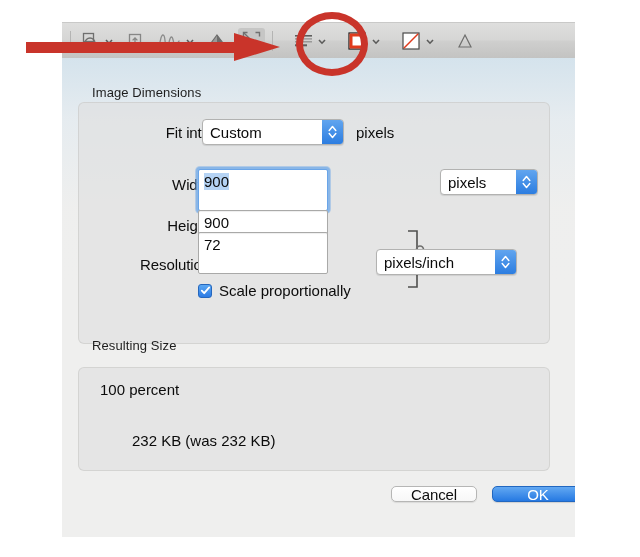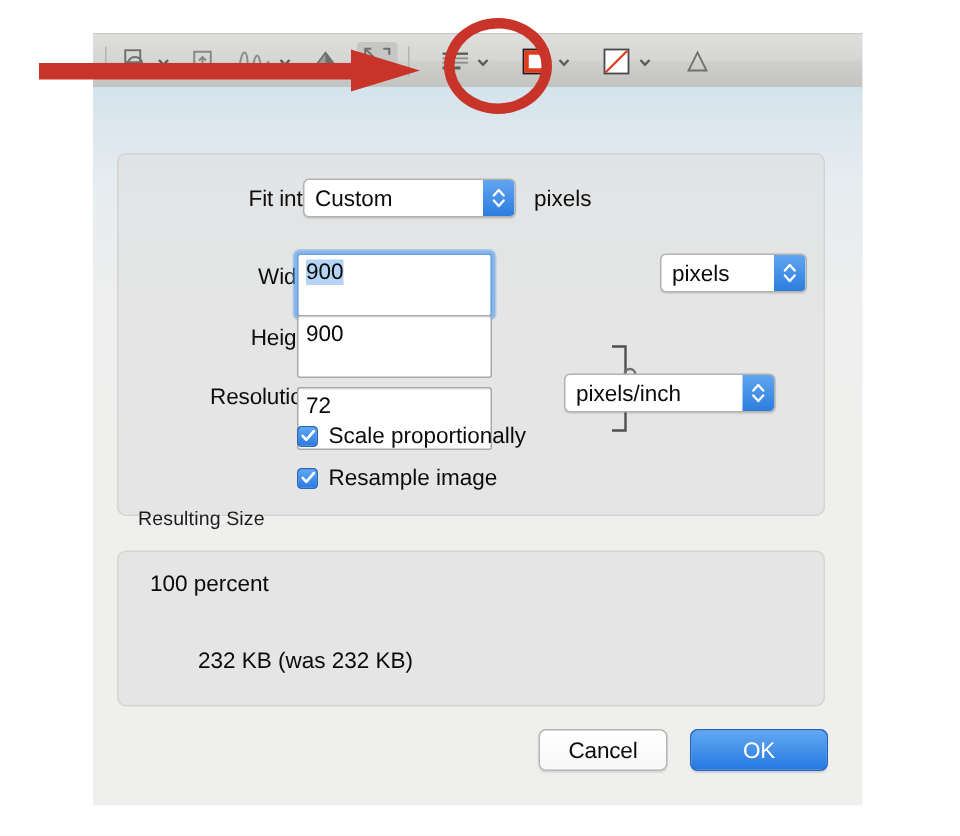--- a/index.html
+++ b/index.html
@@ -217,27 +217,28 @@
     position: absolute;
     font-size: 15px;
     color: #0b0b0b;
     white-space: nowrap;
   }
 
   
   .btn {
     position: absolute;
     box-sizing: border-box;
-    height: 28px;
+    height: 16px;
     border-radius: 5px;
     font-size: 15px;
     display: flex;
     align-items: center;
     justify-content: center;
     letter-spacing: -0.1px;
+    margin-left: 32px;
   }
   .btn-cancel {
     background: linear-gradient(to bottom, #ffffff, #f7f7f7);
     border: 1px solid #b6b6b5;
     color: #0c0c0c;
     box-shadow: 0 1px 1px rgba(0,0,0,0.09);
   }
   .btn-default {
     background: linear-gradient(to bottom, #62a8f2, #2679e2);
     border: 1px solid #2167c0;
@@ -373,20 +374,21 @@
         <path d="M9 3 L15 15 L3 15 Z" fill="none" stroke="#6f6f6e" stroke-width="1.2"></path>
       </svg>
     </span>
   </div>
 </div>
 <div id="toolbar-shadow"></div>
 
 <div id="dialog">
   <div id="dialog-body">
 
+    <div class="group-label" style="left:30px; top:27px;">Image Dimensions</div>
 
     <div class="group-box" style="left:16px; top:44px; width:472px; height:242px;"></div>
 
     <div class="field-label" style="left:60px; top:66px; width:92px;">Fit into:</div>
 
     <div class="popup" style="left:140px; top:61px; width:142px;">
       <span class="pv">Custom</span>
       <span class="parrows">
         <svg width="11" height="18" viewBox="0 0 11 18">
           <path d="M2.2 7.4 L5.5 3.6 L8.8 7.4" fill="none" stroke="#ffffff" stroke-width="1.5" stroke-linecap="round" stroke-linejoin="round"></path>
@@ -426,21 +428,21 @@
     </div>
 
     <div class="field-label" style="left:48px; top:159px; width:104px;">Height:</div>
 
     <div class="text-input" style="left:136px; top:152px; width:130px;">
       <span>900</span>
     </div>
 
     <div class="field-label" style="left:30px; top:198px; width:122px;">Resolution:</div>
 
-    <div class="text-input" style="left:136px; top:200px; width:130px;">
+    <div class="text-input" style="left:136px; top:174px; width:130px;">
       <span>72</span>
     </div>
 
     <div class="popup" style="left:314px; top:191px; width:141px;">
       <span class="pv">pixels/inch</span>
       <span class="parrows">
         <svg width="11" height="18" viewBox="0 0 11 18">
           <path d="M2.2 7.4 L5.5 3.6 L8.8 7.4" fill="none" stroke="#ffffff" stroke-width="1.5" stroke-linecap="round" stroke-linejoin="round"></path>
           <path d="M2.2 10.6 L5.5 14.4 L8.8 10.6" fill="none" stroke="#ffffff" stroke-width="1.5" stroke-linecap="round" stroke-linejoin="round"></path>
         </svg>
@@ -449,28 +451,20 @@
 
     <div class="cb-row" style="left:136px; top:224px;">
       <span class="cb-box">
         <svg width="11" height="11" viewBox="0 0 11 11">
           <path d="M1.8 5.6 L4.2 8.2 L9.2 2.4" fill="none" stroke="#ffffff" stroke-width="1.8" stroke-linecap="round" stroke-linejoin="round"></path>
         </svg>
       </span>
       <span class="cb-label">Scale proportionally</span>
     </div>
 
-    <div class="cb-row" style="left:136px; top:252px;">
-      <span class="cb-box">
-        <svg width="11" height="11" viewBox="0 0 11 11">
-          <path d="M1.8 5.6 L4.2 8.2 L9.2 2.4" fill="none" stroke="#ffffff" stroke-width="1.8" stroke-linecap="round" stroke-linejoin="round"></path>
-        </svg>
-      </span>
-      <span class="cb-label">Resample image</span>
-    </div>
 
     <div class="group-label" style="left:30px; top:280px;">Resulting Size</div>
 
     <div class="group-box" style="left:16px; top:309px; width:472px; height:104px;"></div>
 
     <div class="result-line" style="left:38px; top:323px;">100 percent</div>
 
     <div class="result-line" style="left:38px; top:374px;margin-left:32px;">232 KB (was 232 KB)</div>
 
     <div class="btn btn-cancel" style="left:297px; top:428px; width:86px;">Cancel</div>

